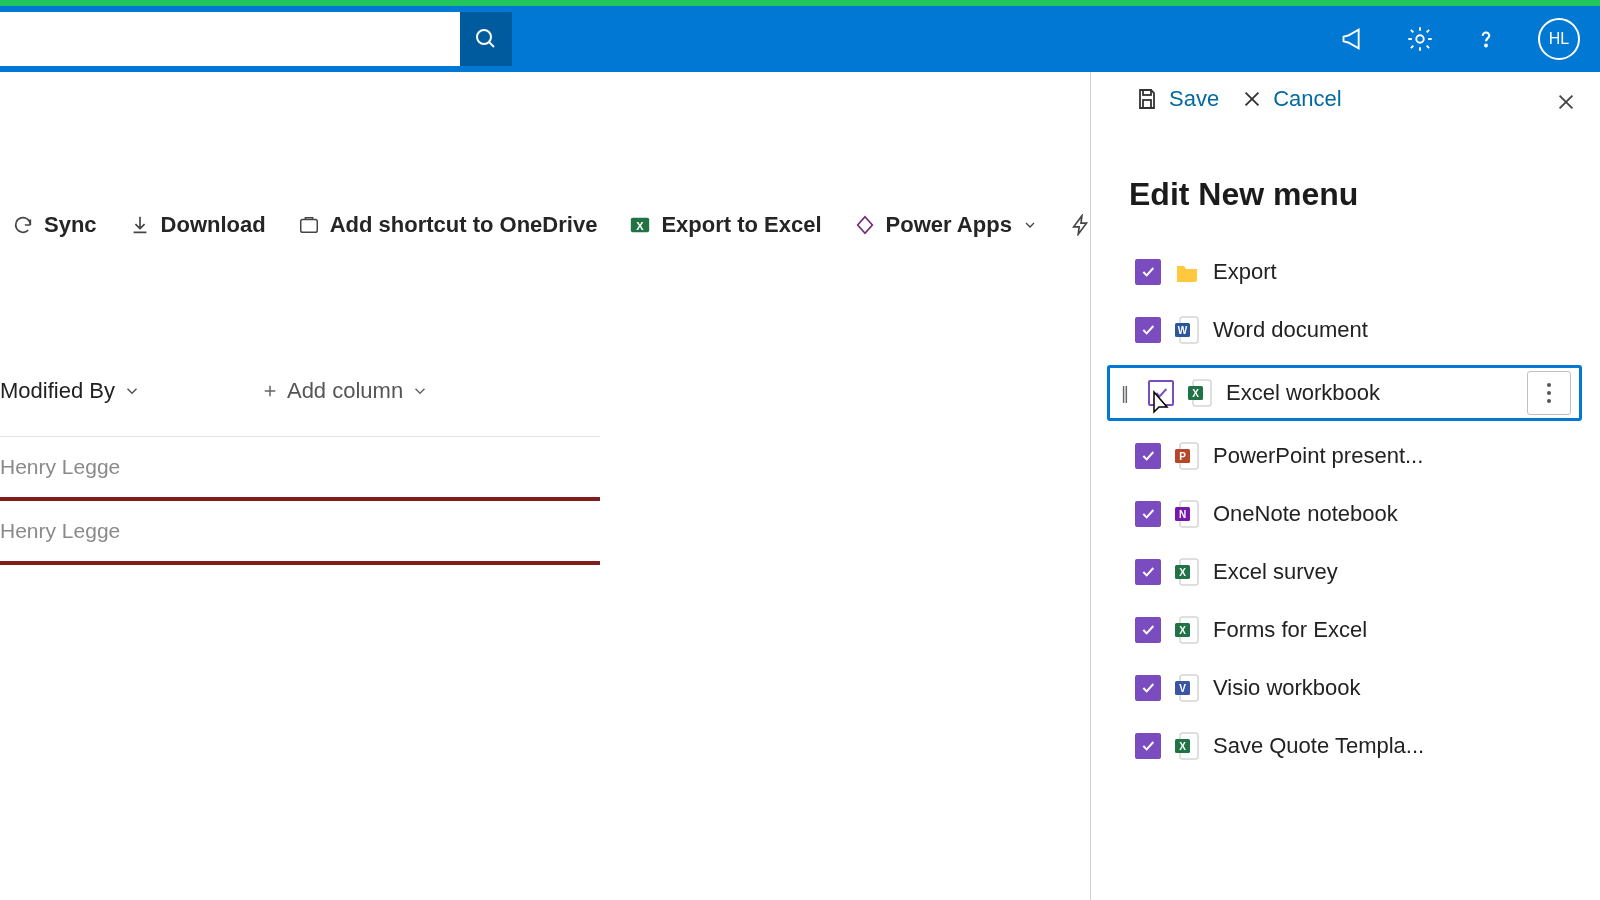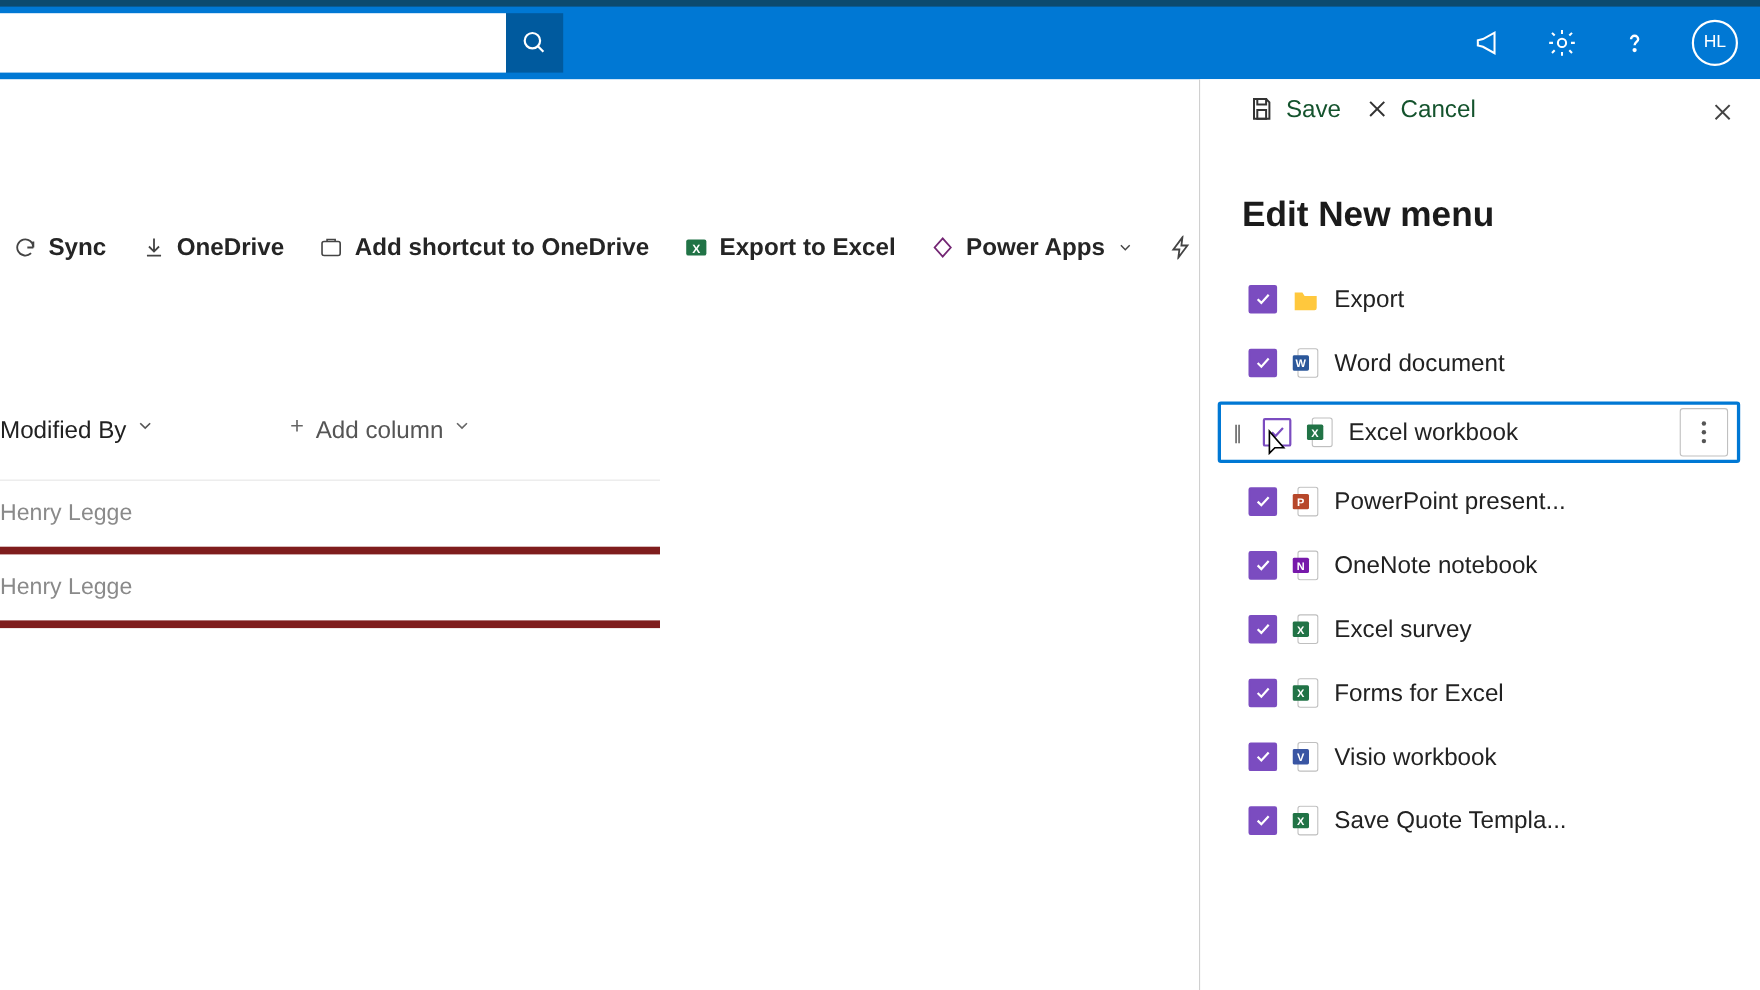--- a/index.html
+++ b/index.html
@@ -5,21 +5,21 @@
   * { box-sizing: border-box; margin: 0; padding: 0; font-family: "Segoe UI", Arial, sans-serif; }
   html, body { width: 1600px; height: 900px; overflow: hidden; background: #fff; }
 
   
   .top-bar {
     height: 72px;
     background: #0078d4;
     display: flex;
     align-items: center;
     position: relative;
-    border-top: 6px solid #0c4a6e;
+    border-top: 6px solid #22c55e;
   }
   .search-wrap {
     height: 54px;
     width: 460px;
     background: #fff;
     margin-left: 0;
     display: flex;
     align-items: center;
   }
   .search-input {
@@ -81,54 +81,54 @@
   .col-headers {
     position:absolute;
     top: 306px;
     left: 0;
     display:flex;
     gap: 120px;
     font-size: 22px;
     color:#212121;
     padding-left:0;
   }
-  .col-header { display:flex; gap:8px; cursor:pointer; }
+  .col-header { display:flex; align-items:center; gap:8px; cursor:pointer; }
   .add-col { color:#555; }
 
   
   .rows {
     position:absolute;
     top: 364px;
     left:0;
     width: 600px;
     font-size: 21px;
     color:#8a8a8a;
   }
   .row-cell {
     padding: 18px 0 18px 0;
-    border-bottom: 7px solid #7f1d1d;
+    border-bottom: 4px solid #7f1d1d;
   }
   .row-cell:first-child { border-top: 1px solid #e5e5e5; }
 
   
   .panel {
     position: absolute;
     right: 0;
     top: 0;
     bottom: 0;
     width: 510px;
     background: #fff;
     border-left: 1px solid #d0d0d0;
     padding-top: 14px;
   }
   .panel-cmds {
     display:flex; align-items:center; gap: 22px;
     padding-left: 44px;
     font-size: 22px;
-    color:#14532d;
+    color:#0369a1;
   }
   .panel-cmd { display:flex; align-items:center; gap:10px; cursor:pointer; }
   .panel-close {
     position:absolute; top:14px; right:18px; cursor:pointer;
     width:32px; height:32px; display:flex; align-items:center; justify-content:center;
     color:#444;
   }
   .panel-title {
     font-size: 32px;
     font-weight: 600;
@@ -231,21 +231,21 @@
           </svg>
       </span>
       <span>Sync</span>
     </div>
     <div class="cmd-item">
       <span class="cmd-icon">
         <svg width="22" height="22" viewBox="0 0 24 24" fill="none" stroke="#444" stroke-width="1.8">
             <path d="M12 3v12M7 11l5 5 5-5M5 20h14"></path>
           </svg>
       </span>
-      <span>OneDrive</span>
+      <span>Download</span>
     </div>
     <div class="cmd-item">
       <span class="cmd-icon">
         <svg width="24" height="22" viewBox="0 0 24 24" fill="none" stroke="#444" stroke-width="1.6">
             <rect x="3" y="6" width="18" height="14" rx="2"></rect>
             <path d="M8 6V4h8v2"></path>
           </svg>
       </span>
       <span>Add shortcut to OneDrive</span>
     </div>

